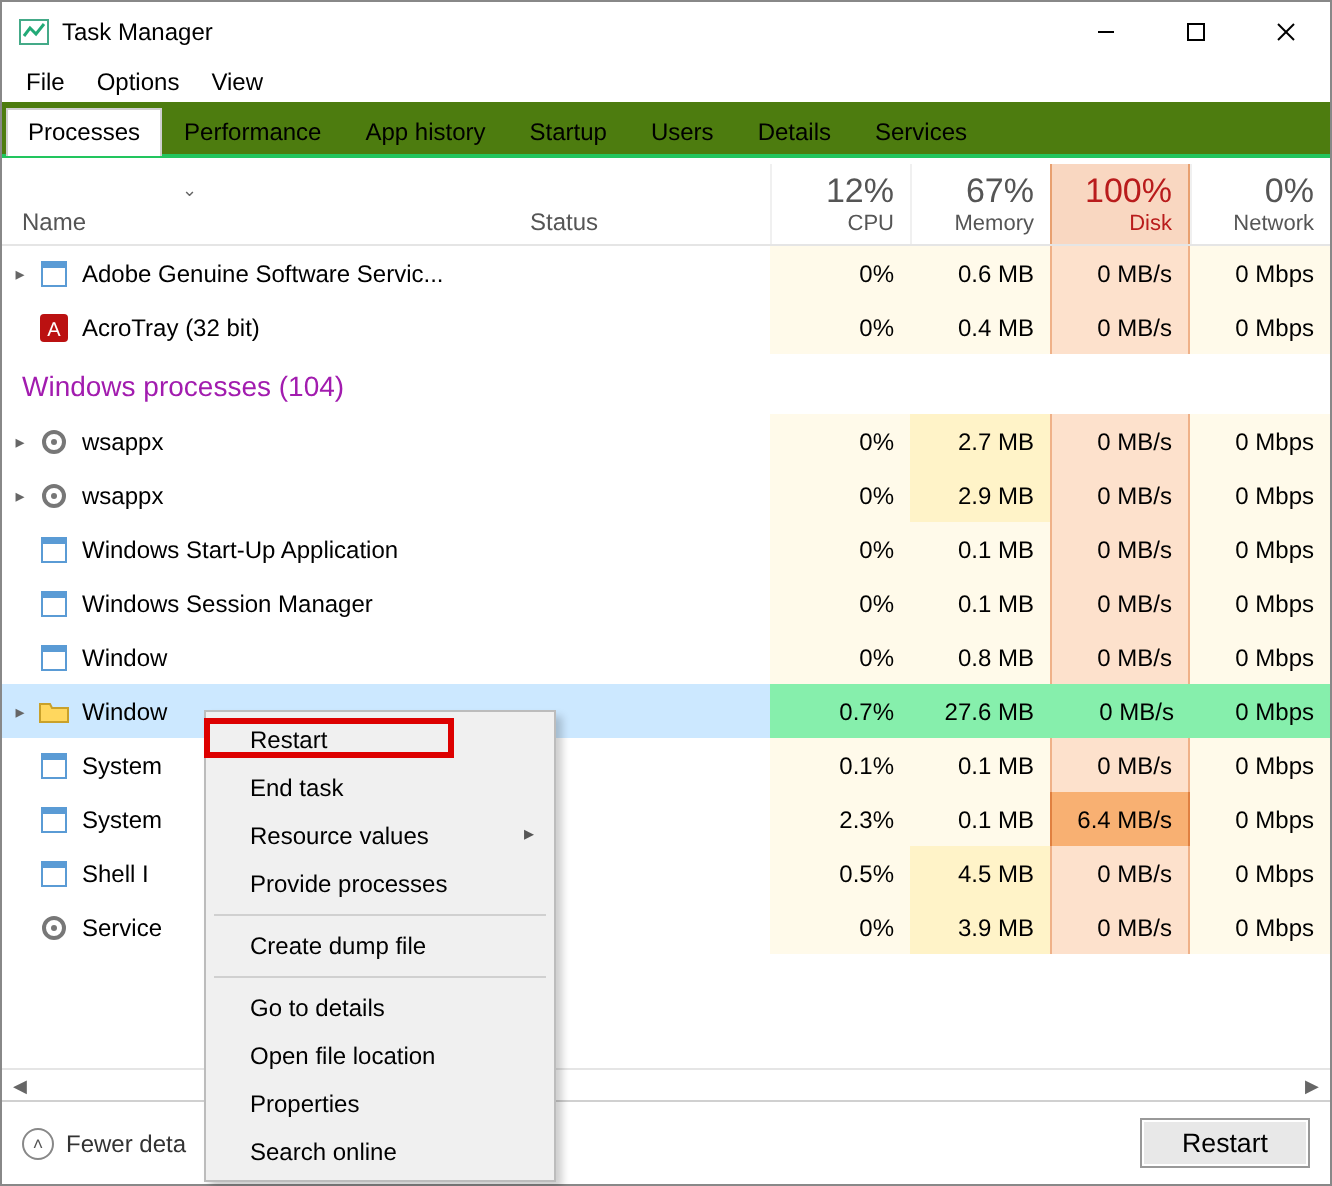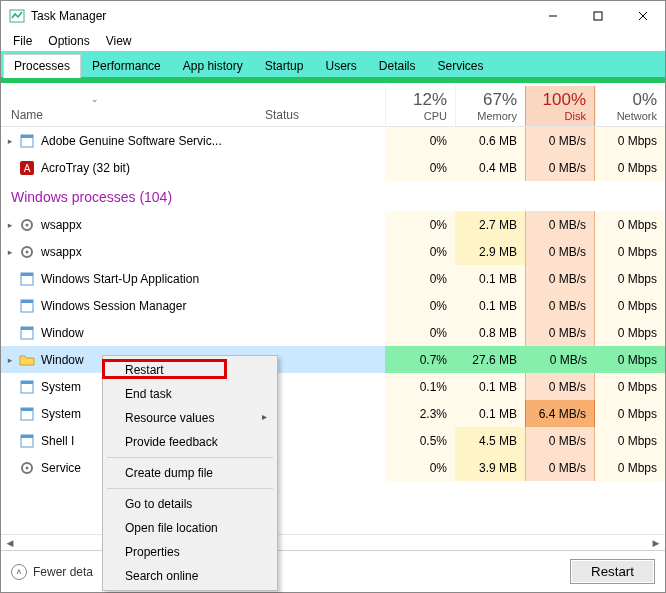--- a/index.html
+++ b/index.html
@@ -6,21 +6,21 @@
   html, body { margin: 0; padding: 0; font-family: "Segoe UI", Tahoma, sans-serif; font-size: 12px; color: #000; background: #fff; }
   .window { width: 666px; height: 593px; border: 1px solid #888; display: flex; flex-direction: column; position: relative; }
   .titlebar { height: 30px; display: flex; align-items: center; padding: 0 0 0 8px; }
   .titlebar-icon { width: 16px; height: 16px; margin-right: 6px; }
   .titlebar-title { font-size: 12px; flex: 0 0 auto; }
   .titlebar-spacer { flex: 1; }
   .win-btn { width: 45px; height: 30px; display: flex; align-items: center; justify-content: center; }
   .win-btn svg { width: 10px; height: 10px; }
   .menubar { height: 20px; display: flex; align-items: center; padding: 0 4px; gap: 0; }
   .menubar-item { padding: 2px 8px; }
-  .tabs { display: flex; border-bottom: 6px solid #22c55e; padding: 2px 2px 0 2px; background: #5eead4; }
+  .tabs { display: flex; border-bottom: 2px solid #22c55e; padding: 2px 2px 0 2px; background: #4d7c0f; }
   .tab { padding: 4px 10px 5px 10px; border: 1px solid transparent; border-bottom: none; position: relative; top: 1px; }
   .tab.active { border-color: #d0d0d0; background: #fff; }
   .content { flex: 1; display: flex; flex-direction: column; overflow: hidden; }
   .table-header { display: flex; border-bottom: 1px solid #e5e5e5; align-items: flex-end; height: 44px; }
   .col-name { flex: 1 1 auto; display:flex; flex-direction:column; justify-content:flex-end; }
   .col-status { width: 120px; display:flex; flex-direction:column; justify-content:flex-start; }
   .col { width: 70px; text-align: right; padding: 4px 8px 4px 0; display:flex; flex-direction:column; justify-content:flex-end; border-left: 1px solid #f0f0f0; margin-top: 40px; }
   .col.disk { background: #f9d7c1; border-left: 1px solid #e8a070; border-right: 1px solid #e8a070; }
   .col .pct { font-size: 17px; color: #555; }
   .col .lbl { font-size: 11px; color: #555; }
@@ -328,21 +328,21 @@
       <span>Fewer deta</span>
     </div>
     <div class="bottom-spacer"></div>
     <button class="restart-btn">Restart</button>
   </div>
 
   <div class="ctxmenu" id="ctxmenu">
       <div class="ctxitem">Restart</div>
       <div class="ctxitem">End task</div>
       <div class="ctxitem arrow">Resource values</div>
-      <div class="ctxitem">Provide feedback</div>
+      <div class="ctxitem">Provide processes</div>
       <div class="ctxsep"></div>
       <div class="ctxitem">Create dump file</div>
       <div class="ctxsep"></div>
       <div class="ctxitem">Go to details</div>
       <div class="ctxitem">Open file location</div>
       <div class="ctxitem">Properties</div>
       <div class="ctxitem">Search online</div>
     </div>
   <div class="ctx-highlight"></div>
 

